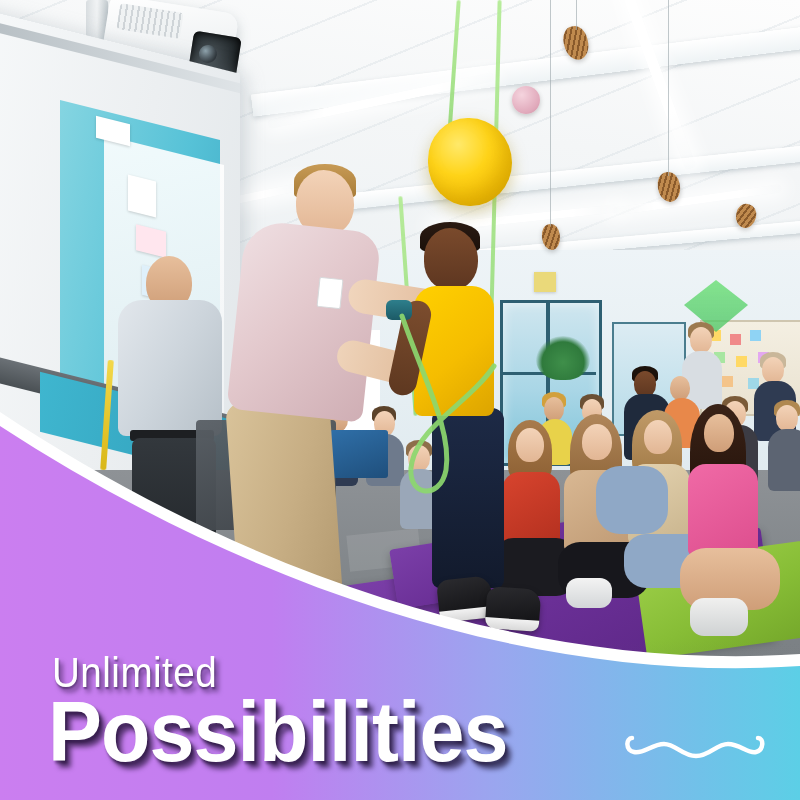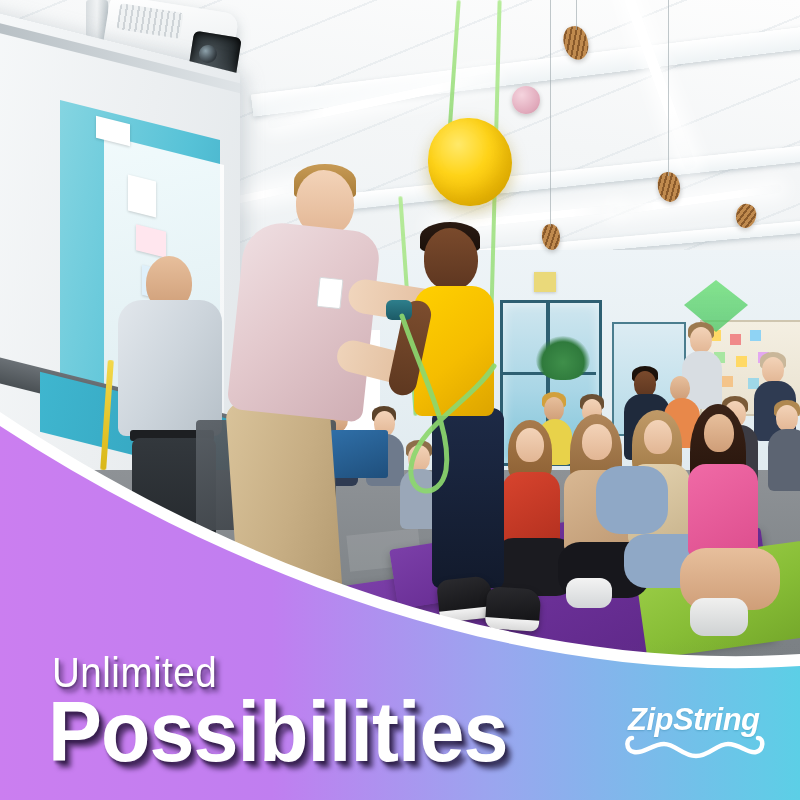--- a/index.html
+++ b/index.html
@@ -587,21 +587,20 @@
         </linearGradient>
       </defs>
       <path d="M0,26 C252,190 540,284 800,266 L800,400 L0,400 Z" fill="url(#bannerGrad)"></path>
     </svg>
 
     <div id="banner-content">
       <div class="headline-small">Unlimited</div>
       <div class="headline-big">Possibilities</div>
 
       <div id="logo">
-        <div class="logo-text">ZipString</div>
         <svg width="142" height="34" viewBox="0 0 142 34" style="position:absolute; left:0; top:30px;">
           <path d="M8,6 C2,6 1,18 10,20 C20,22 28,12 40,12 C52,12 58,24 72,24
                    C86,24 92,12 104,12 C116,12 124,22 132,20 C140,18 140,6 134,6" fill="none" stroke="#ffffff" stroke-width="4.5" stroke-linecap="round" stroke-linejoin="round"></path>
         </svg>
       </div>
     </div>
   </div>
 
 </div>
 

